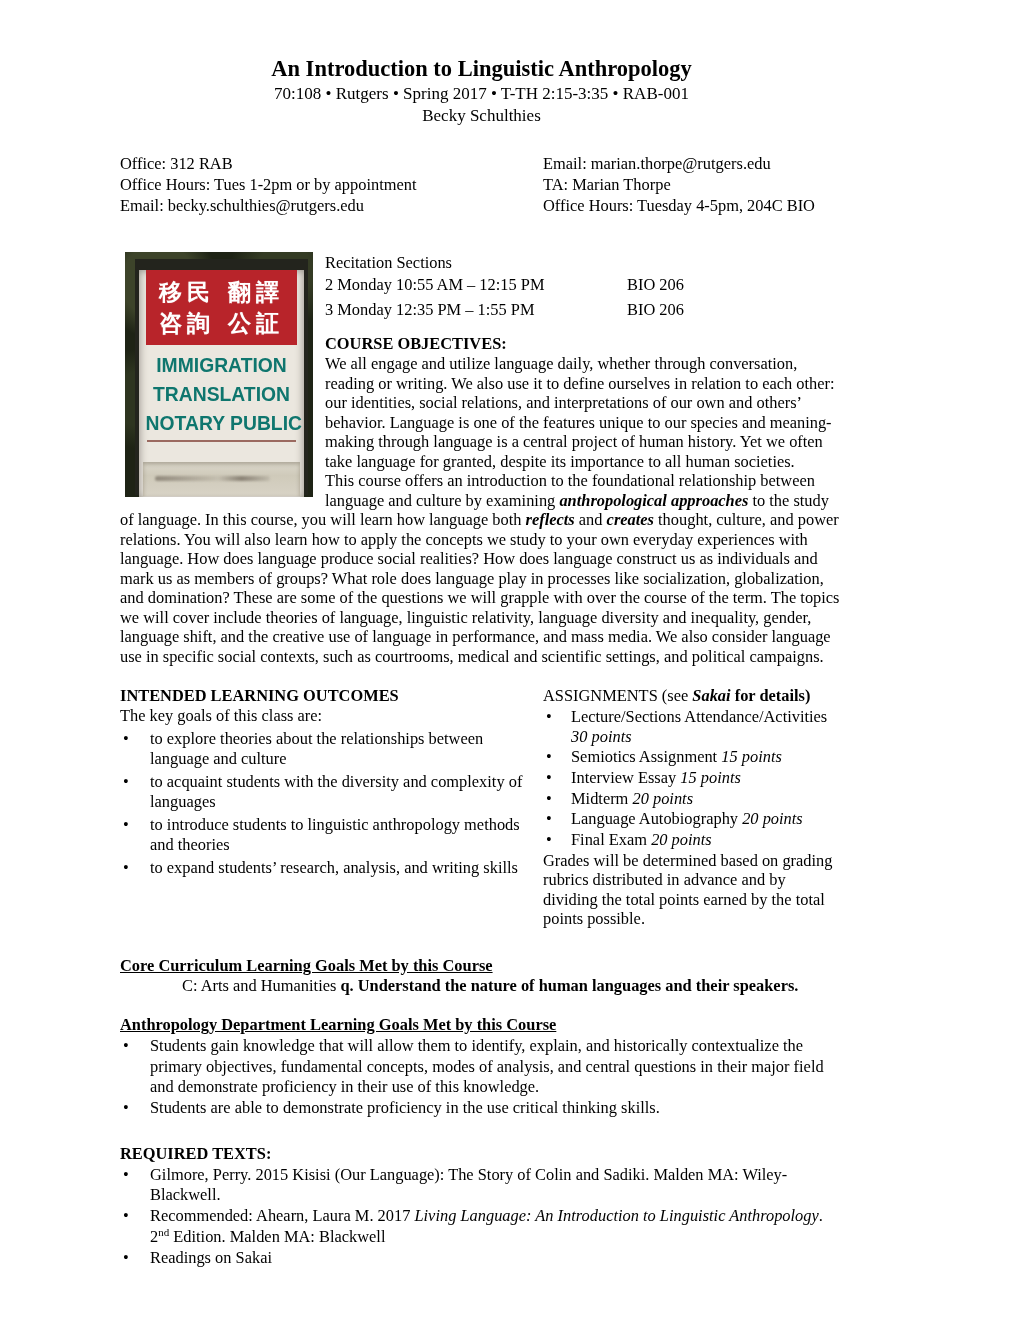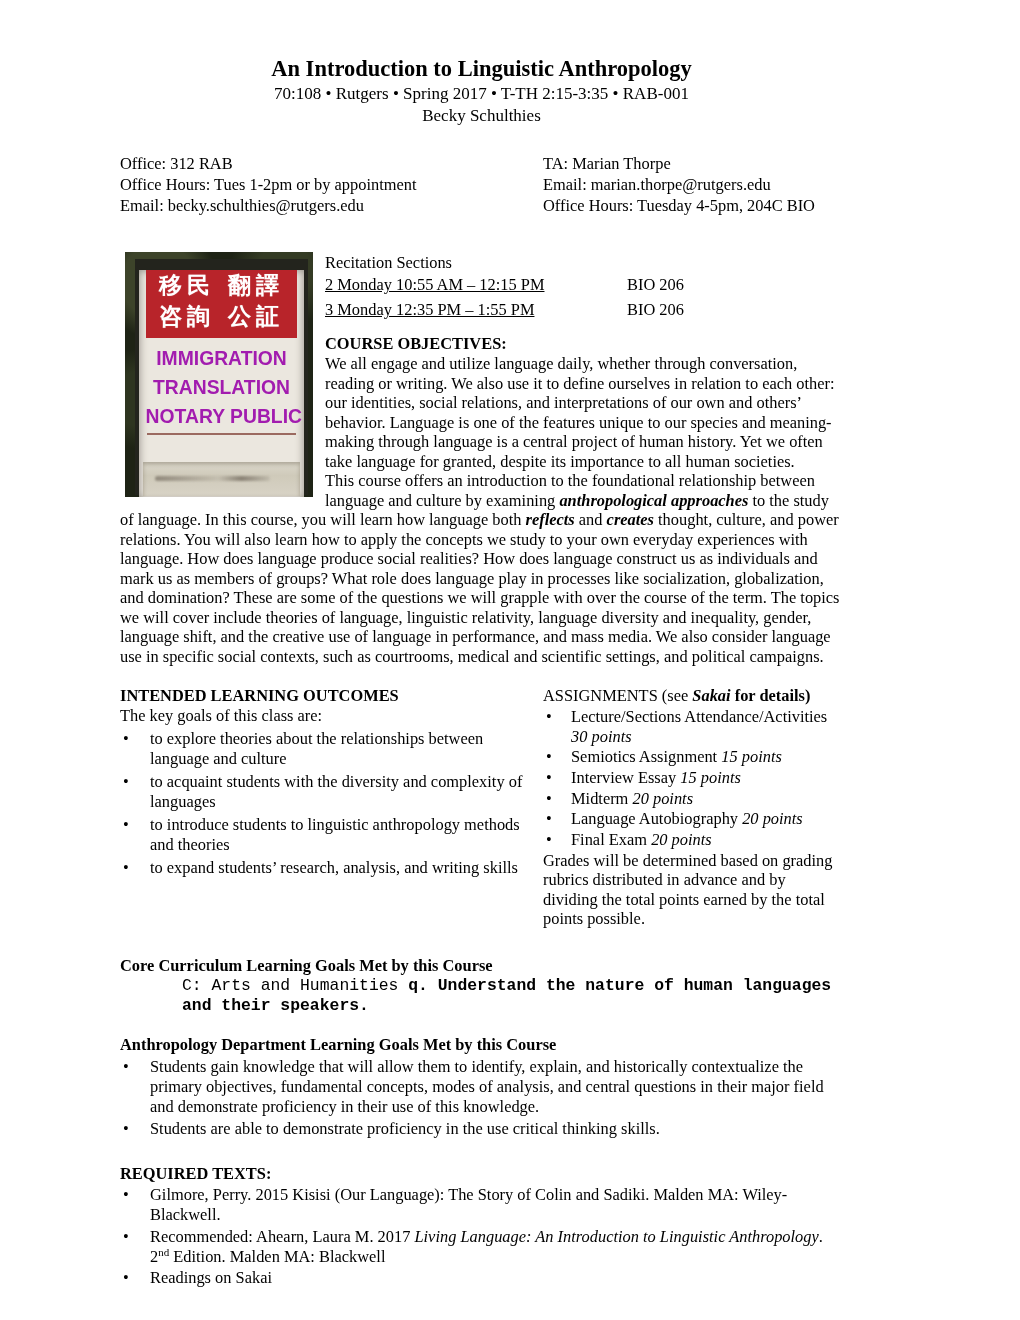--- a/index.html
+++ b/index.html
@@ -50,34 +50,34 @@
     position: relative;
     width: 100%; height: 100%;
     background: #ebe7df;
     box-shadow: inset 0 0 8px rgba(60,55,45,.55);
   }
   .sign-redbox {
     margin: 8px 7px 0 7px;
     background: #b8242a;
     color: #ffffff;
     text-align: center;
-    padding: 0 0 6px 0;
+    padding: 7px 0 6px 0;
     font-family: "DejaVu Sans", sans-serif;
     font-weight: bold;
     font-size: 23px;
     line-height: 31px;
     letter-spacing: 5px;
     text-shadow: 0 0 1px rgba(255,255,255,.4);
   }
   .sign-english {
     margin-top: 5px;
     text-align: center;
     font-family: "Liberation Sans", "DejaVu Sans", sans-serif;
     font-weight: bold;
-    color: #a21caf;
+    color: #0f766e;
     font-size: 21px;
     line-height: 29px;
     letter-spacing: 0px;
   }
   .sign-english .line { transform: scaleX(.92); transform-origin: 50% 50%; white-space: nowrap; }
   .sign-rule {
     margin: 3px 8px 0 8px;
     border-top: 2px solid #9b6a60;
   }
   .sign-worn {
@@ -89,39 +89,39 @@
   .sign-worn::after {
     content: "";
     position: absolute; left: 12px; right: 30px; top: 14px; height: 5px;
     background: linear-gradient(90deg, rgba(70,60,50,.45), rgba(70,60,50,.08) 55%, rgba(70,60,50,.5) 75%, rgba(70,60,50,.1));
     border-radius: 3px;
     filter: blur(1px);
   }
   
   .recitation-heading { line-height: 21px; }
   .rec-row { padding-left: 58px; line-height: 24.5px; }
-  .rec-time { display: inline-block; width: 302px; text-decoration: underline; }
+  .rec-time { display: inline-block; width: 302px; }
   .section-heading { font-weight: bold; }
   .objectives-heading { margin-top: 11px; line-height: 21px; }
   .para { margin: 0; text-align: left; }
   
   .two-col { display: flex; margin-top: 20px; font-size: 16.4px; line-height: 19.5px; }
   .col-outcomes { width: 404px; flex: none; }
   .col-assignments { flex: 1; margin-left: 19px; }
   .li { display: flex; }
   .li .bullet { flex: none; width: 30px; padding-left: 3px; box-sizing: border-box; }
   .col-outcomes .li { margin-top: 4px; }
   .col-assignments .li { margin-top: 1.2px; }
   .col-assignments .li .bullet { width: 28px; }
   .grades-note { margin-top: 1px; }
   
   .goal-section { font-size: 16.4px; line-height: 20.3px; }
   .core-section { margin-top: 27px; }
-  .u-heading { font-weight: bold; }
-  .core-line { padding-left: 62px; font-family: Liberation Mono, monospace; }
+  .u-heading { font-weight: bold; text-decoration: underline; }
+  .core-line { padding-left: 62px; }
   .dept-section { margin-top: 19px; }
   .dept-section .li, .texts-section .li { margin-top: 1px; }
   .texts-section { margin-top: 25px; }
   sup { font-size: 11px; line-height: 0; }
 </style>
 </head>
 <body>
 
 <div class="page">
 
@@ -131,22 +131,22 @@
     <div class="doc-instructor">Becky Schulthies</div>
   </div>
 
   <div class="contact-row">
     <div class="contact-col-left">
       <div>Office: 312 RAB</div>
       <div>Office Hours: Tues 1-2pm or by appointment</div>
       <div>Email: becky.schulthies@rutgers.edu</div>
     </div>
     <div class="contact-col-right">
+      <div>Email: marian.thorpe@rutgers.edu</div>
       <div>TA: Marian Thorpe</div>
-      <div>Email: marian.thorpe@rutgers.edu</div>
       <div>Office Hours: Tuesday 4-5pm, 204C BIO</div>
     </div>
   </div>
 
   <div class="main-flow">
 
     <div class="photo">
       <div class="sign">
         <div class="sign-face">
           <div class="sign-redbox">

